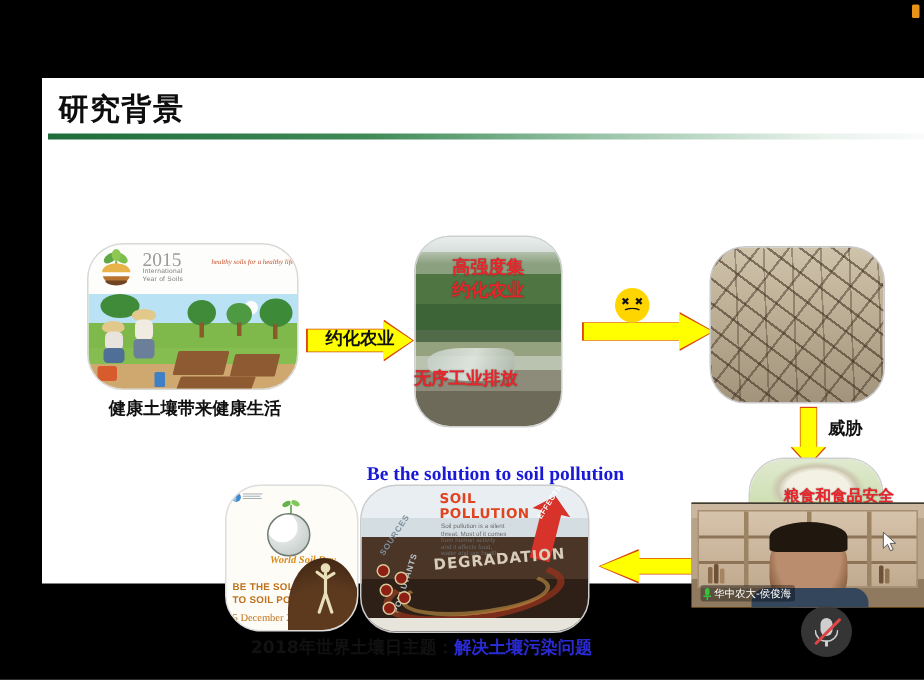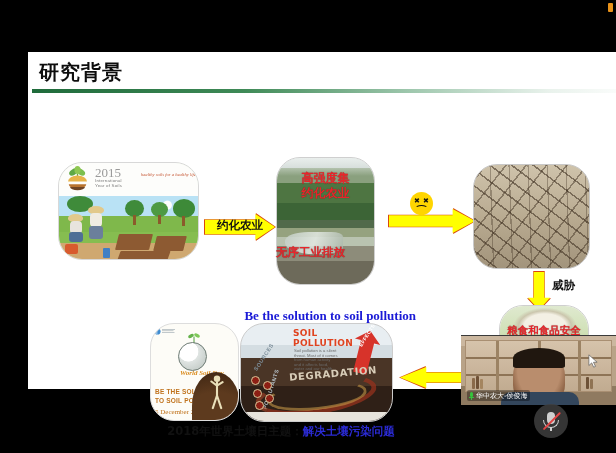--- a/index.html
+++ b/index.html
@@ -84,21 +84,21 @@
   
   #img-food { left:471px; top:253px; width:90px; height:80px; border:1px solid #cfcfcf; }
   #img-food .sky { position:absolute; left:0; top:0; width:100%; height:47px;
       background:linear-gradient(to bottom,#dfe9cf,#cfe0b5 60%,#6f9c3c); }
   #img-food .rice { position:absolute; left:14px; top:2px; width:62px; height:26px;
       background:radial-gradient(ellipse at 50% 70%, #f3f0e4 0 48%, #cbc6ad 60%, rgba(0,0,0,0) 72%); }
   #img-food .ground { position:absolute; left:0; top:32px; width:100%; height:16px;
       background:linear-gradient(to bottom,#4e8f2f,#3c7a27); }
   #img-food .dark { position:absolute; left:0; top:47px; width:100%; height:33px;
       background:linear-gradient(to bottom,#3a3c38 0 38%, #2a2c28 38% 70%, #565a4e 70% 100%); }
-  .food-t1 { position:absolute; left:464px; top:272px; width:104px; text-align:center;
+  .food-t1 { position:absolute; left:464px; top:272px; width:104px; text-align:right;
              font-size:10.5px; font-weight:bold; color:#e8252a;
              font-family:"DejaVu Sans","Liberation Sans",sans-serif;
              text-shadow:0 0 1px rgba(0,0,0,.5); }
   .food-t2 { position:absolute; left:464px; top:310px; width:104px; text-align:center;
              font-size:10.5px; font-weight:bold; color:#e8252a;
              font-family:"DejaVu Sans","Liberation Sans",sans-serif;
              text-shadow:0 0 1px rgba(0,0,0,.6); }
 
   
   #img-wsd { left:122px; top:271px; width:89px; height:98px; background:#fdfcf7;
@@ -292,20 +292,21 @@
         </div>
         <div class="person" style="left:28px;top:10px;width:18px;height:36px;">
           <div class="hat" style="left:1px;top:0;width:16px;height:8px;"></div>
           <div style="position:absolute;left:3px;top:7px;width:12px;height:14px;background:#f0ece2;border-radius:4px;"></div>
           <div style="position:absolute;left:2px;top:20px;width:14px;height:13px;background:#6b7f9b;border-radius:3px;"></div>
         </div>
         <div style="position:absolute;left:6px;top:48px;width:13px;height:10px;background:#d85b2e;border-radius:2px;"></div>
         <div style="position:absolute;left:44px;top:52px;width:7px;height:10px;background:#3f7fc4;border-radius:1px;"></div>
       </div>
     </div>
+    <div class="cap-soils">健康土壤带来健康生活</div>
 
     <div class="arrow-right ar1-b"></div>
     <div class="arrow-right ar1"></div>
     <div class="lbl-human">约化农业</div>
 
     <div class="img" id="img-mid">
       <div class="top">
           <div class="topmist"></div>
         </div>
       <div class="bot"></div>

